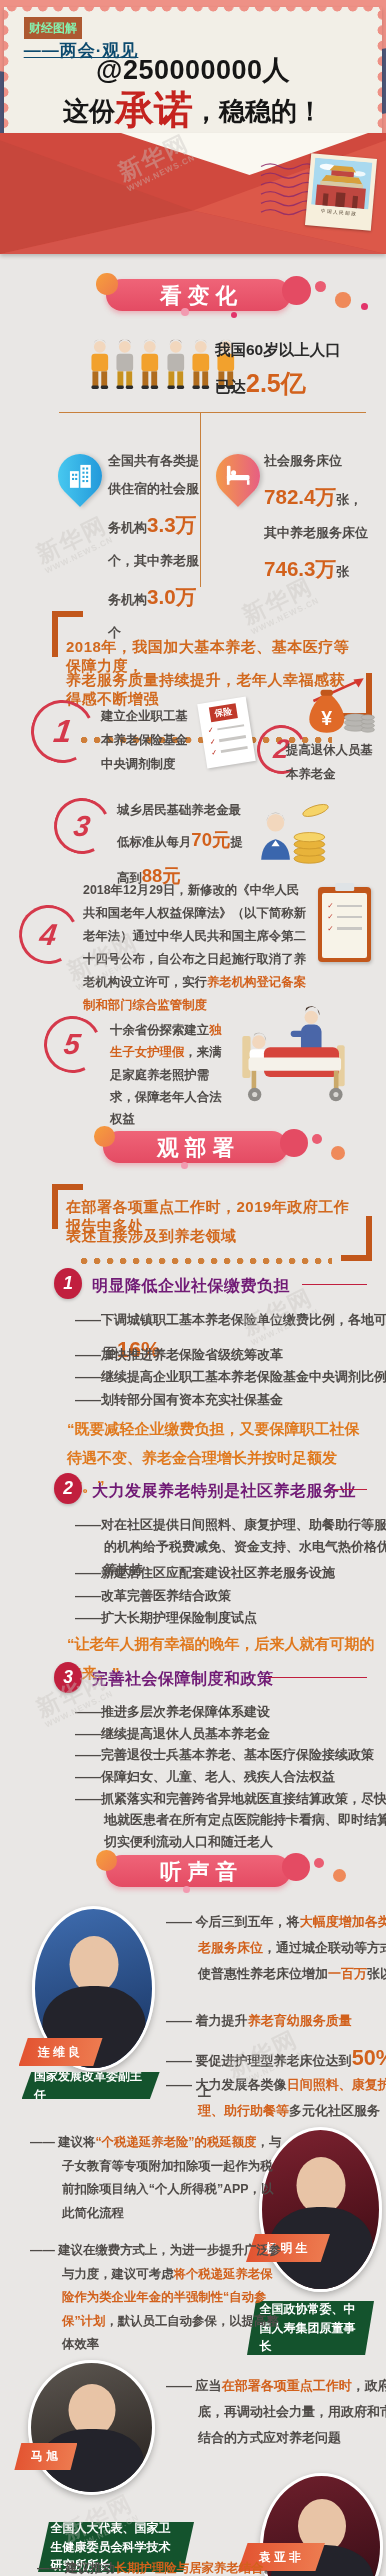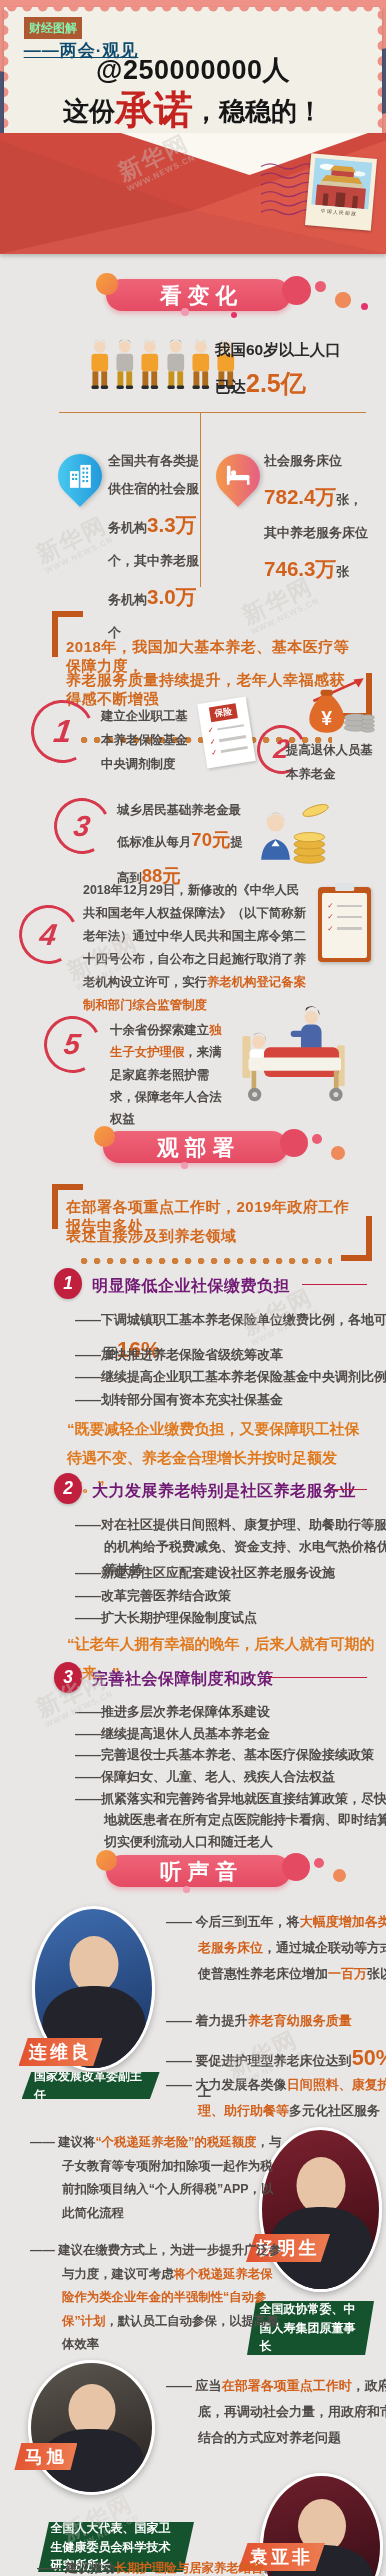--- a/index.html
+++ b/index.html
@@ -82,21 +82,21 @@
   .big16{font-size:21.6px;color:#d2611c;font-weight:900;}
   .q{font-size:15px;font-weight:900;color:#e0791e;line-height:1.9;}
   
   .photo{border-radius:50%;border:3.6px solid #fff;box-shadow:0 2.6px 6.2px rgba(0,0,0,.25);overflow:hidden;position:absolute;}
   .ph-head{position:absolute;left:50%;transform:translateX(-50%);border-radius:50%;background:#e8c4a6;}
   .ph-body{position:absolute;left:50%;transform:translateX(-50%);background:#23232b;border-radius:46% 46% 0 0;}
   .pbg1{background:linear-gradient(165deg,#3f6db0,#16305c);}
   .pbg2{background:linear-gradient(165deg,#7c2230,#35080f);}
   .pbg3{background:linear-gradient(165deg,#5c5650,#241f1c);}
   .pbg4{background:linear-gradient(165deg,#6e1f2c,#2d0a12);}
-  .tagname{background:linear-gradient(100deg,#e2512f,#ee7e52);color:#fff;font-size:18px;font-weight:900;
+  .tagname{background:linear-gradient(100deg,#e2512f,#ee7e52);color:#fff;font-size:12px;font-weight:900;
       letter-spacing:3.1px;display:flex;align-items:center;justify-content:center;
       clip-path:polygon(11% 0,100% 0,89% 100%,0 100%);}
   .tagtitle{background:#14532d;color:#fff;font-size:12px;font-weight:bold;line-height:1.55;
       display:flex;align-items:center;clip-path:polygon(7% 0,100% 0,93% 100%,0 100%);
       padding:4.1px 12.4px;box-sizing:border-box;}
   .sb{font-size:13px;font-weight:bold;color:#4f4b48;line-height:2.0;text-indent:-32px;padding-left:32px;}
   .sb24{font-size:12.4px;line-height:1.75;}
   .shl{color:#d2611c;}
   .sbig{font-size:21.6px;color:#d2611c;}
 </style>

